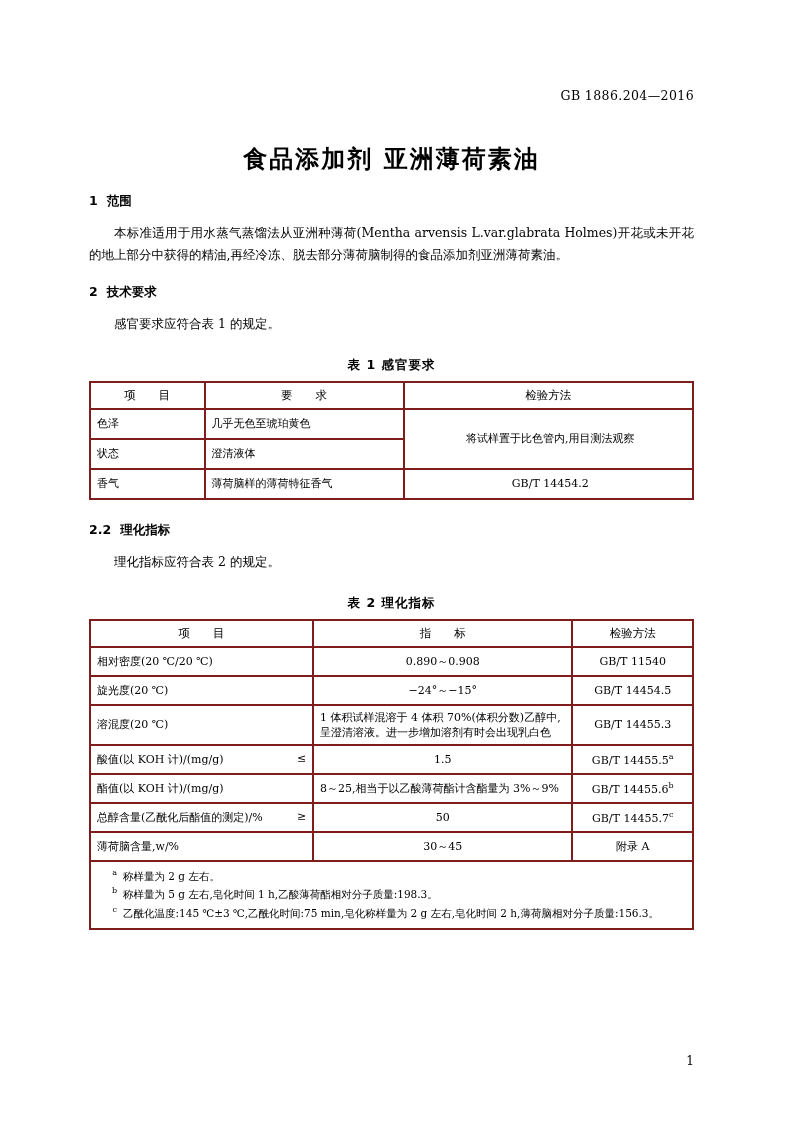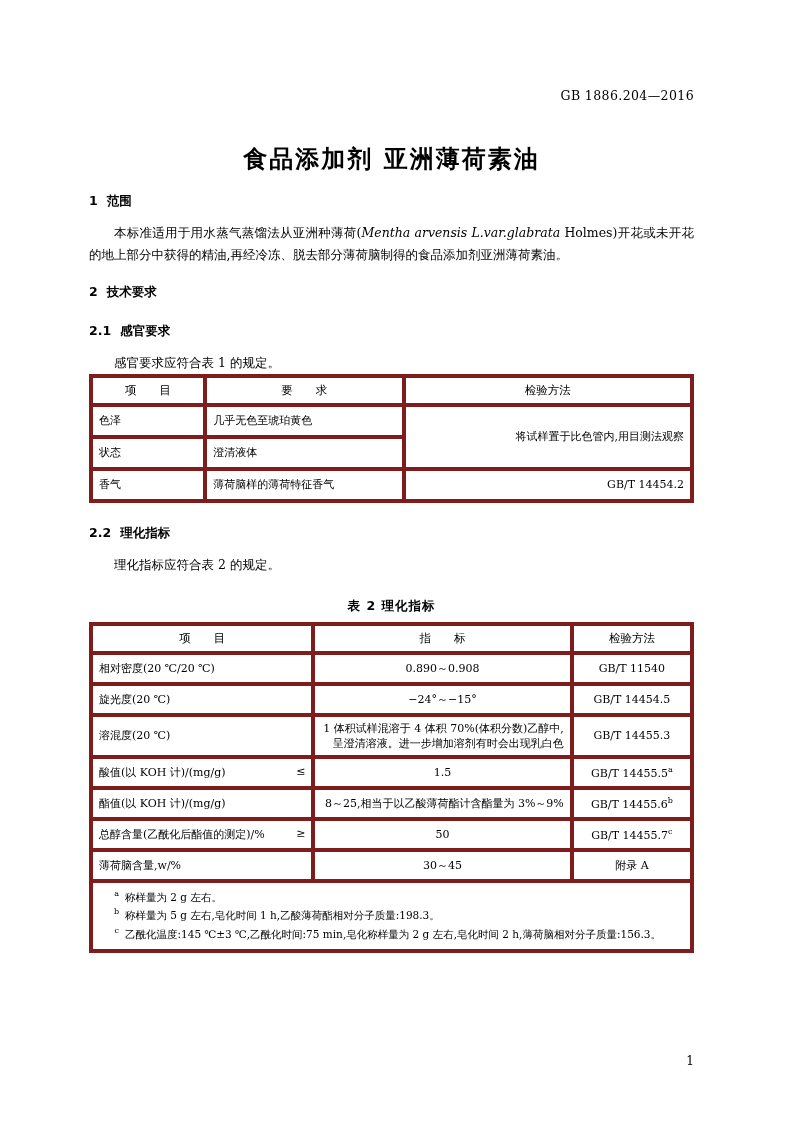--- a/index.html
+++ b/index.html
@@ -61,57 +61,56 @@
   .h2 .num { margin-right: 9px; }
   .para {
     font-size: 12.5px;
     line-height: 1.75;
     margin-top: 12px;
     text-indent: 25px;
     text-align: justify;
     font-family: "DejaVu Serif", "Liberation Serif", serif;
   }
   .para .it {
-    font-style: italic;
     font-family: "DejaVu Serif", "Liberation Serif", serif;
   }
   .tbl-caption {
     text-align: center;
     font-size: 12.5px;
     font-weight: bold;
     margin-top: 22px;
     margin-bottom: 7px;
     letter-spacing: 1px;
   }
   table {
     border-collapse: collapse;
     width: 100%;
     font-size: 11px;
     font-family: "DejaVu Serif", "Liberation Serif", serif;
   }
   table td, table th {
-    border: 4px solid #7f1d1d;
+    border: 2px solid #7f1d1d;
     padding: 4px 6px;
     font-weight: normal;
   }
   .t1 th { text-align: center; padding: 5px 6px; font-size: 11.5px; }
   .t1 td { height: 20px; }
   .t1 .c1 { width: 19%; }
   .t1 .c2 { width: 33%; }
   .t1 .c3 { width: 48%; text-align: center; }
-  .t1 .c3.left { text-align: right; padding-left: 10px; }
+  .t1 .c3.left { text-align: center; padding-left: 10px; }
 
   .t2 th { text-align: center; padding: 5px 6px; font-size: 11.5px; }
   .t2 .c1 { width: 37%; }
   .t2 .c2 { width: 43%; text-align: center; }
   .t2 .c3 { width: 20%; text-align: center; }
   .t2 td { height: 19px; }
   .t2 .rowitem { position: relative; }
   .t2 .ge { float: right; }
-  .t2 .c2.left { text-align: right; }
+  .t2 .c2.left { text-align: left; }
   .notes td {
     border-top: none;
     font-size: 10.5px;
     line-height: 1.65;
     padding: 4px 8px 6px 8px;
   }
   .notes .line { display: block; }
   .sup {
     font-size: 8px;
     vertical-align: super;
@@ -146,26 +145,24 @@
   <div class="h1">
     <span class="num">1</span><span>范围</span>
   </div>
 
   <div class="para"><span>本标准适用于用水蒸气蒸馏法从亚洲种薄荷(</span><span class="it">Mentha arvensis L.var.glabrata</span><span> Holmes)开花或未开花的地上部分中获得的精油,再经冷冻、脱去部分薄荷脑制得的食品添加剂亚洲薄荷素油。</span></div>
 
   <div class="h1">
     <span class="num">2</span><span>技术要求</span>
   </div>
 
-  <div class="h2">
-    <span class="num">2.1</span><span>感官要求</span>
-  </div>
 
   <div class="para">感官要求应符合表 1 的规定。</div>
 
+  <div class="tbl-caption">表 1  感官要求</div>
 
   <table class="t1">
     <thead>
       <tr>
         <th class="c1">项　　目</th>
         <th class="c2">要　　求</th>
         <th class="c3">检验方法</th>
       </tr>
     </thead>
     <tbody>

